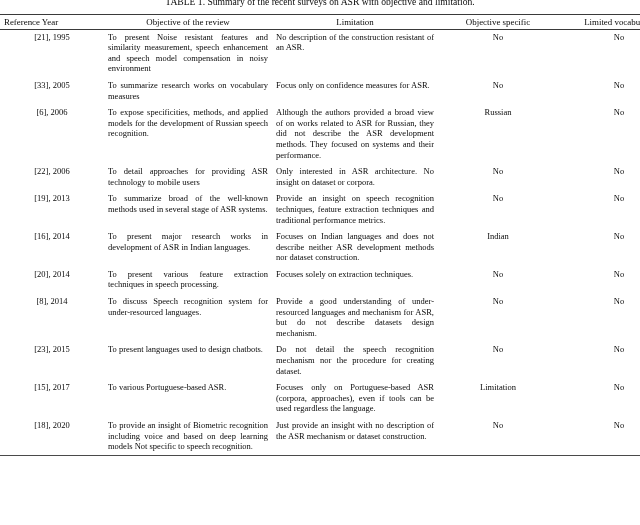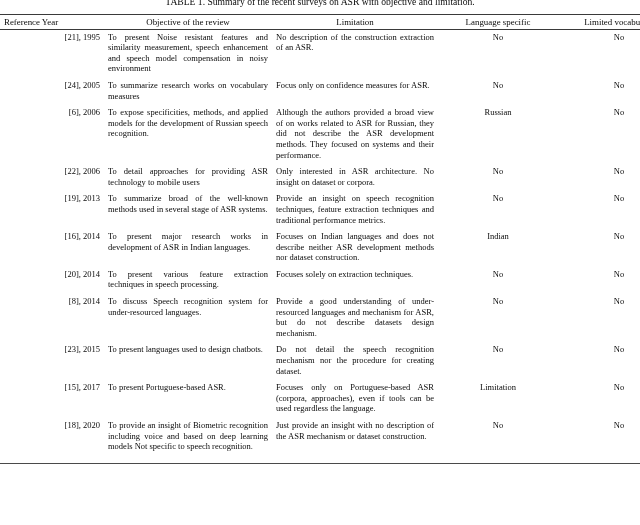--- a/index.html
+++ b/index.html
@@ -54,21 +54,21 @@
   }
   
   .toprule {
     position: absolute;
     top: 14px;
     left: 0;
     width: 640px;
     height: 0;
     border-top: 1.0px solid #4a4a4a;
   }
-  th.c-ref, td.c-ref { width: 96px; text-align: right; padding-left: 8px; }
+  th.c-ref, td.c-ref { width: 96px; text-align: center; padding-left: 8px; }
   th.c-obj, td.c-obj { width: 160px; text-align: left; }
   th.c-lim, td.c-lim { width: 158px; text-align: left; }
   th.c-lang, td.c-lang { width: 112px; text-align: center; }
   th.c-voc,  td.c-voc  { width: 114px; text-align: center; }
 
   th.c-ref { text-align: left; }
   th.c-obj { text-align: center; }
   th.c-lim { text-align: center; }
   th.c-lang { text-align: center; }
   th.c-voc { text-align: center; }
@@ -85,21 +85,21 @@
     padding-left: 8px;
   }
   td.c-obj, td.c-lim {
     text-align: justify;
     text-align-last: left;
   }
   td.c-lang, td.c-voc {
     white-space: nowrap;
   }
   table.survey tbody tr:last-child td {
-    padding-bottom: 10px;
+    padding-bottom: 2px;
   }
   .bottomrule {
     width: 640px;
     height: 0;
     border-top: 1.0px solid #4a4a4a;
     margin-top: 1px;
   }
 </style>
 </head>
 <body>
@@ -110,34 +110,34 @@
 
   <div class="toprule"></div>
 
   <div class="table-wrap">
     <table class="survey">
       <thead>
         <tr class="head-row">
           <th class="c-ref">Reference Year</th>
           <th class="c-obj">Objective of the review</th>
           <th class="c-lim">Limitation</th>
-          <th class="c-lang">Language specific</th>
+          <th class="c-lang">Objective specific</th>
           <th class="c-voc">Limited vocabulary</th>
         </tr>
       </thead>
       <tbody id="tbody">
           <tr>
             <td class="c-ref">[21], 1995</td>
             <td class="c-obj">To present Noise resistant features and similarity measurement, speech enhancement and speech model compensation in noisy environment</td>
-            <td class="c-lim">No description of the construction extraction of an ASR.</td>
-            <td class="c-lang">No</td>
-            <td class="c-voc">No</td>
-          </tr>
-          <tr>
-            <td class="c-ref">[24], 2005</td>
+            <td class="c-lim">No description of the construction resistant of an ASR.</td>
+            <td class="c-lang">No</td>
+            <td class="c-voc">No</td>
+          </tr>
+          <tr>
+            <td class="c-ref">[33], 2005</td>
             <td class="c-obj">To summarize research works on vocabulary measures</td>
             <td class="c-lim">Focus only on confidence measures for ASR.</td>
             <td class="c-lang">No</td>
             <td class="c-voc">No</td>
           </tr>
           <tr>
             <td class="c-ref">[6], 2006</td>
             <td class="c-obj">To expose specificities, methods, and applied models for the development of Russian speech recognition.</td>
             <td class="c-lim">Although the authors provided a broad view of on works related to ASR for Russian, they did not describe the ASR development methods. They focused on systems and their performance.</td>
             <td class="c-lang">Russian</td>
@@ -180,21 +180,21 @@
           </tr>
           <tr>
             <td class="c-ref">[23], 2015</td>
             <td class="c-obj">To present languages used to design chatbots.</td>
             <td class="c-lim">Do not detail the speech recognition mechanism nor the procedure for creating dataset.</td>
             <td class="c-lang">No</td>
             <td class="c-voc">No</td>
           </tr>
           <tr>
             <td class="c-ref">[15], 2017</td>
-            <td class="c-obj">To present Portuguese-based ASR.</td>
+            <td class="c-obj">To various Portuguese-based ASR.</td>
             <td class="c-lim">Focuses only on Portuguese-based ASR (corpora, approaches), even if tools can be used regardless the language.</td>
             <td class="c-lang">Limitation</td>
             <td class="c-voc">No</td>
           </tr>
           <tr>
             <td class="c-ref">[18], 2020</td>
             <td class="c-obj">To provide an insight of Biometric recognition including voice and based on deep learning models Not specific to speech recognition.</td>
             <td class="c-lim">Just provide an insight with no description of the ASR mechanism or dataset construction.</td>
             <td class="c-lang">No</td>
             <td class="c-voc">No</td>

